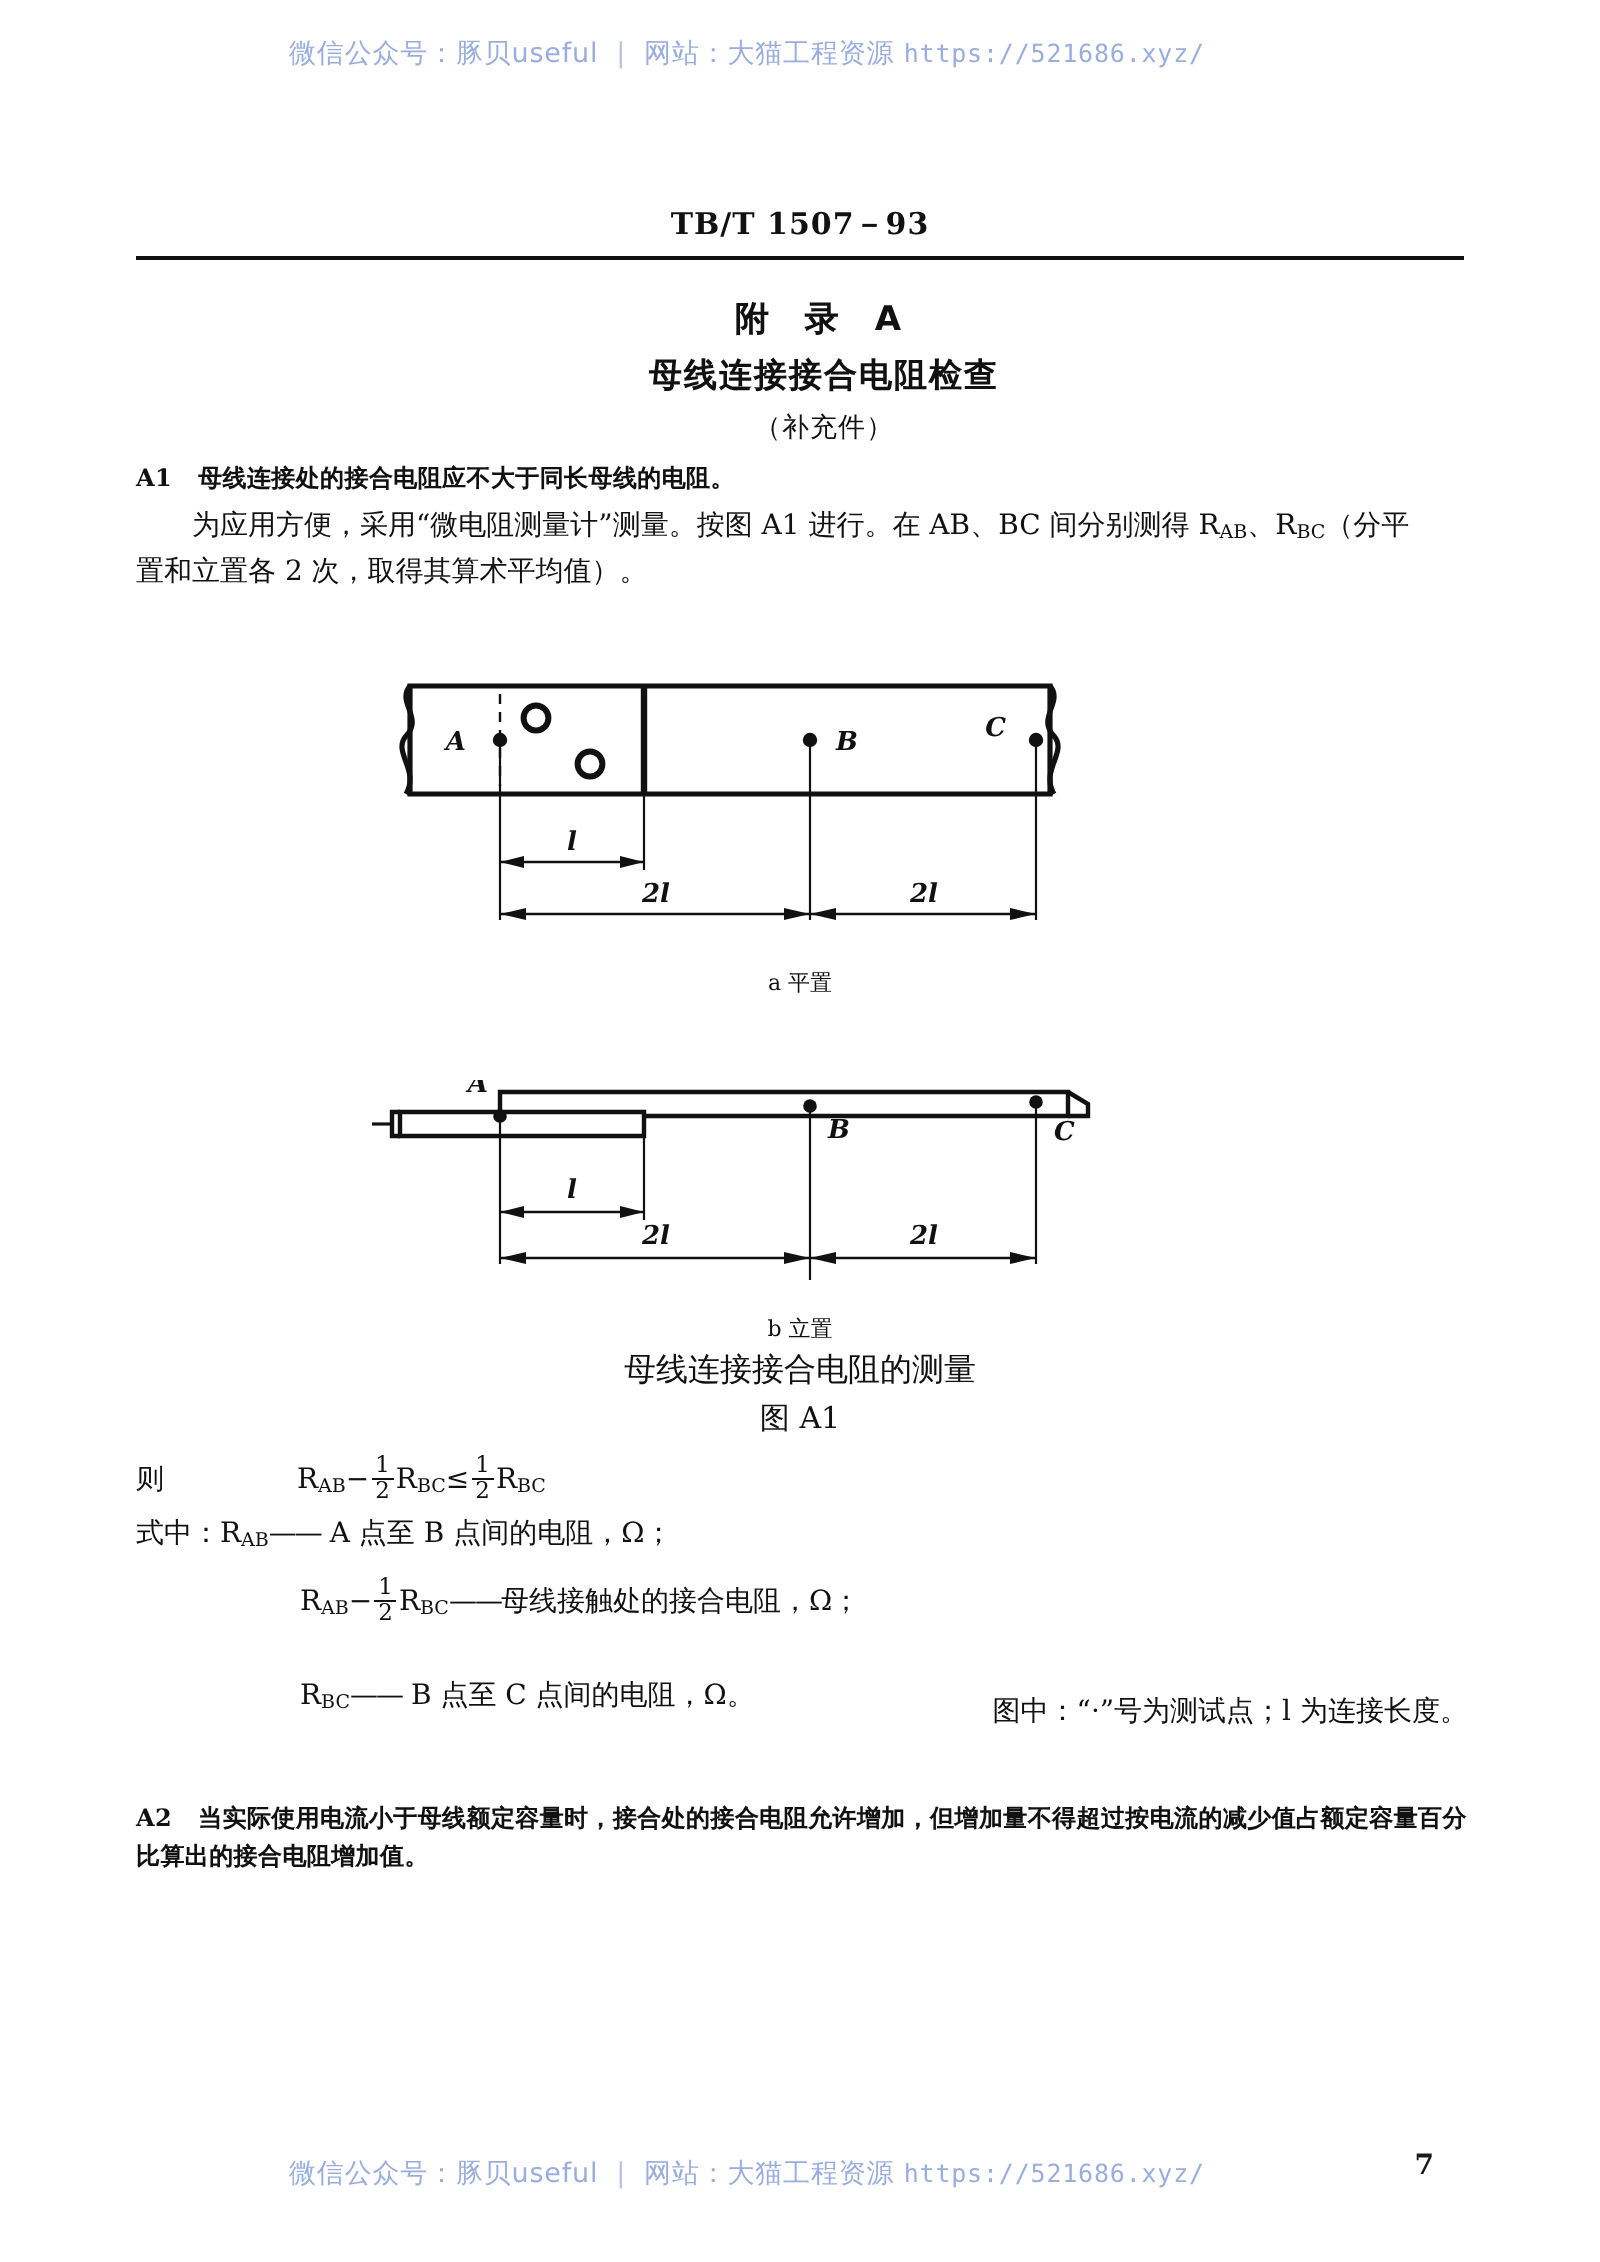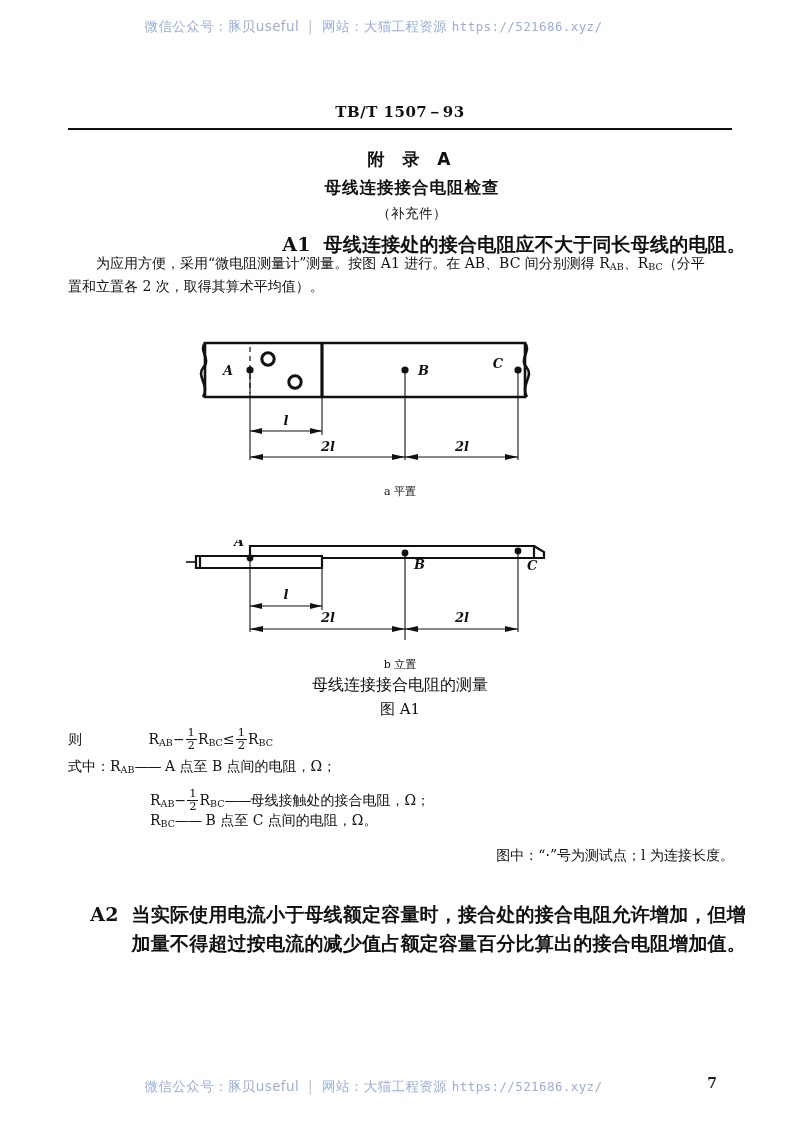--- a/index.html
+++ b/index.html
@@ -86,27 +86,26 @@
   }
   #appendix-note {
     top: 205px;
     font-size: 13.5px;
     letter-spacing: 0.5px;
   }
 
   
   .clause-head {
     position: absolute;
-    left: 80px;
+    left: 68px;
     width: 666px;
-    font-size: 19px;
+    font-size: 12px;
     font-weight: bold;
     letter-spacing: 0.2px;
     line-height: 1.55;
-    text-align: right;
   }
   .clause-head .num {
     font-family: "DejaVu Serif", "Liberation Serif", serif;
     font-weight: bold;
     margin-right: 13px;
   }
   #a1-head { top: 230px; }
   #a2-head { top: 888px; margin-top: 12px; }
 
   #a1-para {
@@ -140,21 +139,21 @@
   .formula-block {
     position: absolute;
     left: 68px;
     width: 666px;
     font-family: "DejaVu Serif", "Liberation Serif", serif;
     font-size: 14px;
   }
   #f-line1 { top: 727px; }
   #f-line2 { top: 758px; }
   #f-line3 { top: 788px; }
-  #f-line4 { top: 812px; }
+  #f-line4 { top: 839px; }
   #f-line5 { top: 847px; text-align: right; }
 
   .ind1 { display: inline-block; width: 62px; }
   .ind2 { display: inline-block; width: 82px; }
   .frac {
     display: inline-block;
     vertical-align: -0.42em;
     text-align: center;
     font-size: 0.82em;
     line-height: 1.02;

